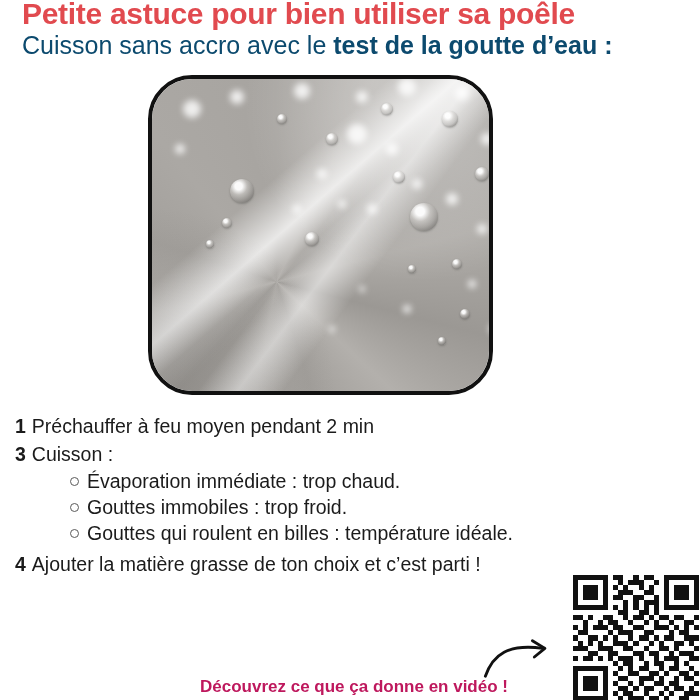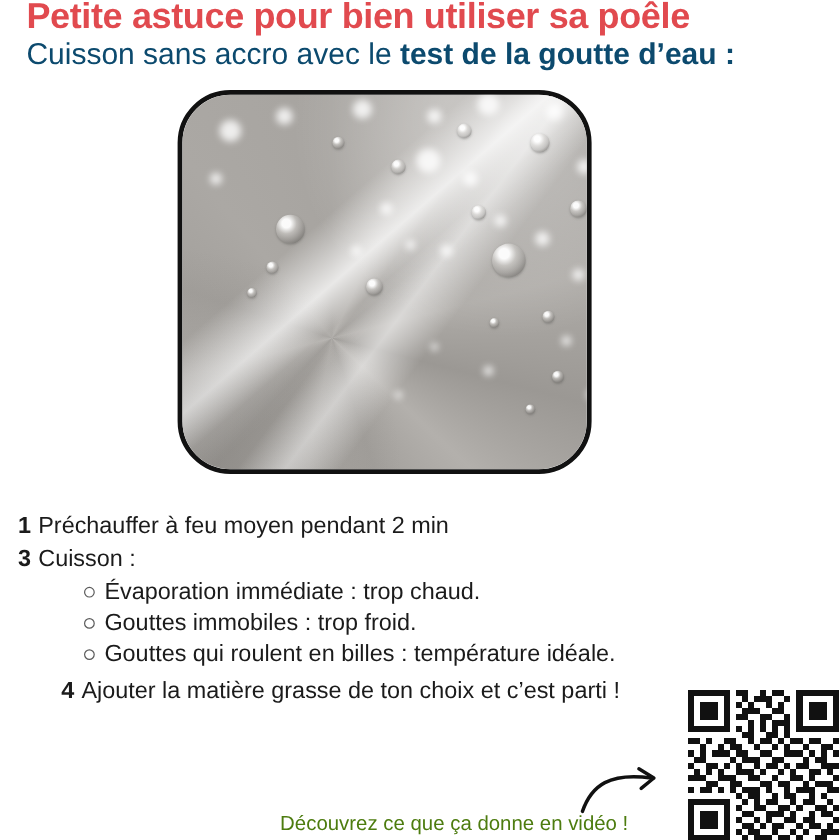--- a/index.html
+++ b/index.html
@@ -44,36 +44,36 @@
       rgba(255,255,255,.95) 0 16%,
       rgba(215,213,210,.45) 38%,
       rgba(130,128,125,.25) 60%,
       rgba(92,90,87,.5) 78%,
       rgba(255,255,255,.35) 88%,
       rgba(255,255,255,0) 94%);
     box-shadow:0 1px 2px rgba(70,68,66,.35);
   }
 
   
-  .steps{position:absolute;left:15px;top:425px;width:670px;font-size:19.5px;line-height:27.5px;}
+  .steps{position:absolute;left:15px;top:413px;width:670px;font-size:19.5px;line-height:27.5px;}
   .step b{font-weight:800;margin-right:6px;}
   .obs{list-style:none;margin:0;padding:0 0 0 55px;line-height:26px;}
   .obs li{position:relative;padding-left:17px;}
   .bullet{
     position:absolute;left:0;top:9px;width:7px;height:7px;
     border:1.5px solid #5a5a5a;border-radius:50%;display:inline-block;
   }
-  .step-final{margin-top:5px;margin-left:36px;}
+  .step-final{margin-top:5px;}
 
   
   .qr{position:absolute;left:572px;top:575px;width:128px;height:126px;}
   .arrow{position:absolute;left:478px;top:633px;width:80px;height:48px;}
   .caption{
     position:absolute;left:200px;top:677px;width:357px;margin:0;
-    font-size:17px;font-weight:400;text-align:center;color:#4d7c0f;white-space:nowrap;
+    font-size:17px;font-weight:700;text-align:left;color:#be185d;white-space:nowrap;
   }
 </style>
 </head>
 <body>
 
 <h1 class="page-title">Petite astuce pour bien utiliser sa poêle</h1>
 
 <p class="page-subtitle"><span>Cuisson sans accro avec le </span><b>test de la goutte d’eau :</b></p>
 
 <div class="pan">

